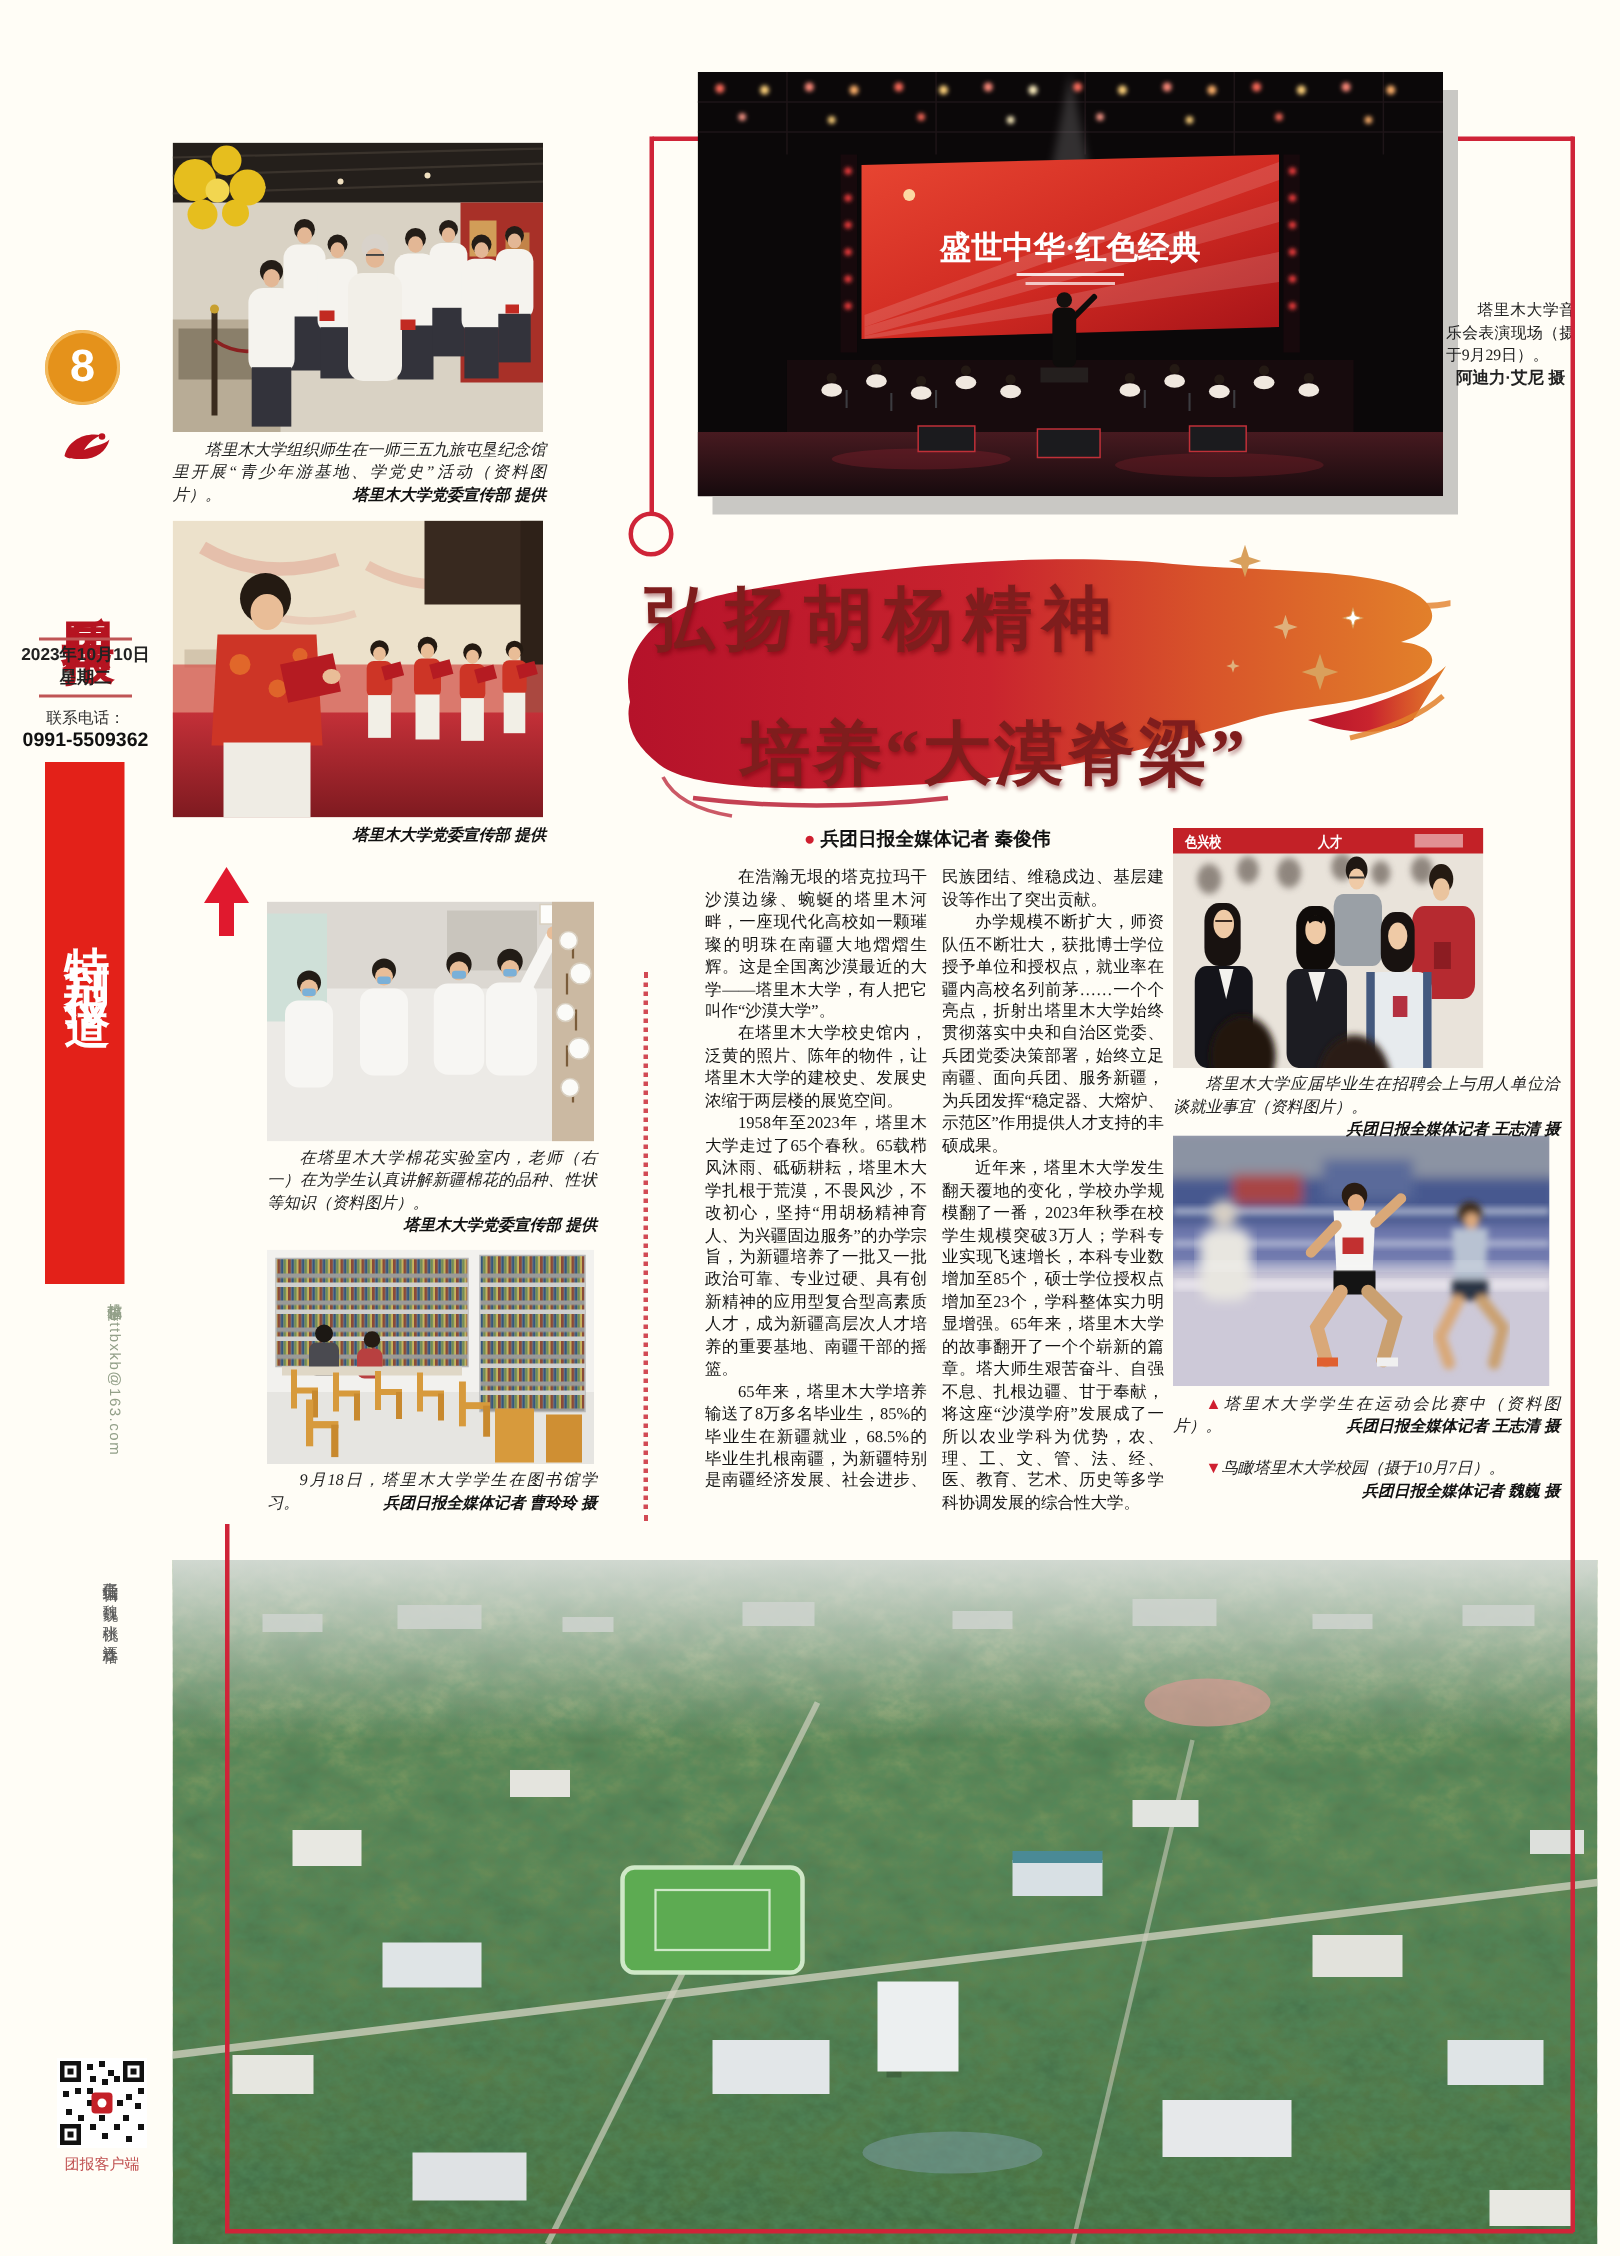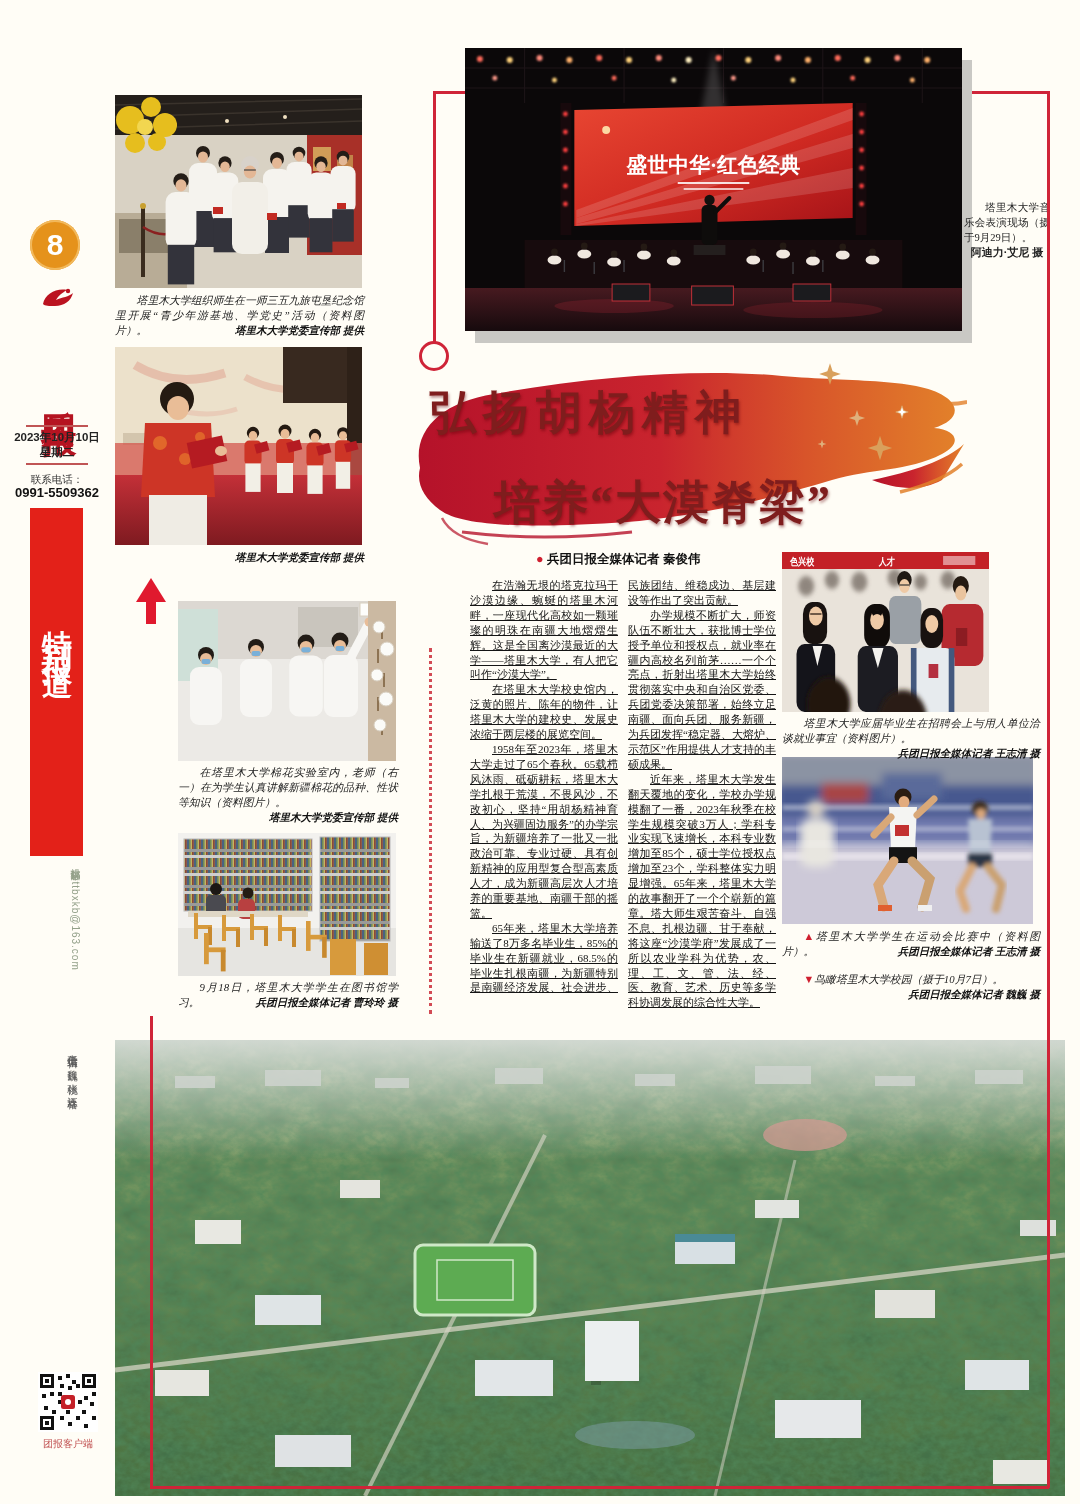--- a/index.html
+++ b/index.html
@@ -56,21 +56,21 @@
   .hl{position:absolute;color:#7f1d1d;font-weight:800;font-size:46px;white-space:nowrap;
     font-family:"Liberation Serif",serif;text-shadow:1px 2px 3px rgba(100,0,8,.45);}
   .hl1{left:28px;top:22px;letter-spacing:7px;}
   .hl2{left:92px;top:95px;letter-spacing:2px;margin-top:17px;}
   .byline{left:536px;top:551px;z-index:4;font:bold 12.5px/16px "Liberation Sans",sans-serif;color:#111;}
   .byline .dot{color:#cf1f2f;}
 
   
   .article{left:470px;top:578px;width:306px;height:438px;z-index:3;
     column-count:2;column-gap:10px;column-fill:auto;
-    font-size:11px;line-height:14.9px;text-align:justify;color:#141414;overflow:hidden;text-decoration:underline;}
+    font-size:11px;line-height:14.9px;text-align:justify;color:#141414;overflow:hidden;}
   .article p{margin:0;text-indent:2em;}
 
   .uparrow{left:136px;top:578px;width:30px;height:46px;z-index:3;}
 
   .stage-cap{left:964px;top:200px;width:86px;font-size:10.5px;line-height:15px;
     text-align:justify;text-indent:2em;color:#222;z-index:2;}
   .stage-cap .credit{display:block;text-align:center;text-indent:0;
     font-family:"Liberation Sans",sans-serif;font-weight:bold;font-size:11px;}
 </style>
 </head>

